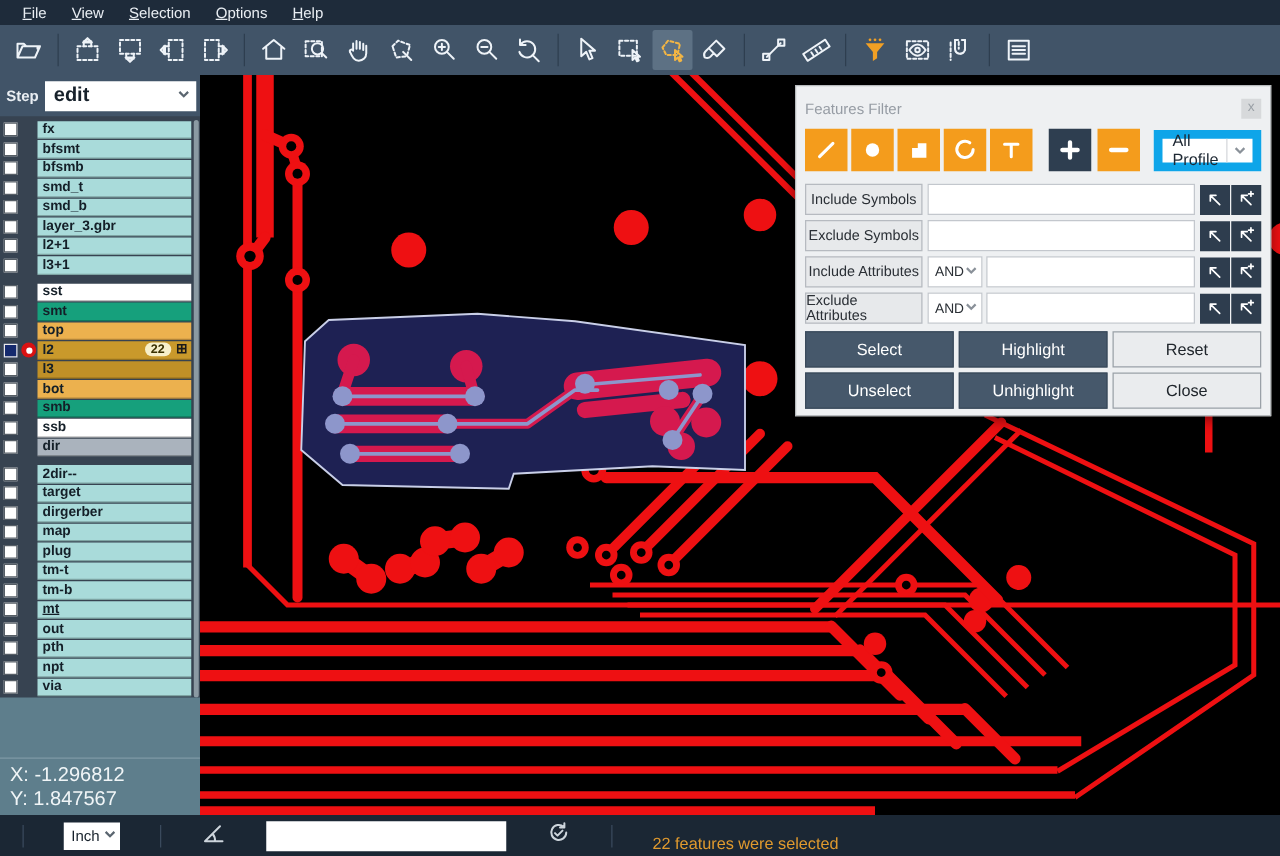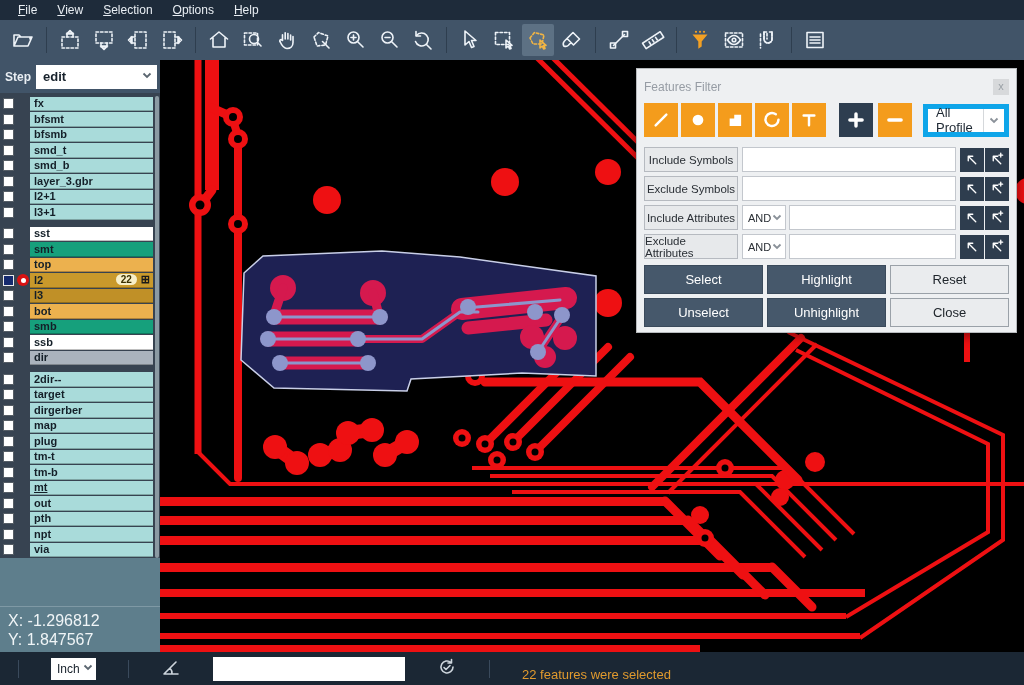--- a/index.html
+++ b/index.html
@@ -19,21 +19,21 @@
   .tool-btn.active { background:#5d7184; }
   .tool-btn.active svg { stroke:#f2b544; }
   .tool-btn.accent svg { stroke:#f2a024; }
   .tb-sep { width:1px; height:26px; background:#2e3e4f; margin:0 6px; }
 
   
   .body { display:flex; height:592px; }
   .sidebar { width:160px; background:#374351; display:flex; flex-direction:column; }
   .step-row { height:33px; background:#415468; display:flex; align-items:center; padding:0 3px 0 5px;font-weight:bold; }
   .step-label { color:#e9eef3; font-size:12px; margin-right:5px; }
-  .step-select { flex:1; height:24px; background:#fff; display:flex; align-items:center; justify-content:space-between; padding:0 4px 0 7px; font-size:13px; color:#17212b; }
+  .step-select { flex:1; height:24px; background:#fff; display:flex; align-items:center; justify-content:space-between; padding:0 4px 0 7px; font-size:16px; color:#17212b; }
   .chev svg { width:12px; height:12px; stroke:#5b6670; stroke-width:1.8; fill:none; }
 
   .layers { position:relative; padding-top:3px; }
   .layer-row { height:15.5px; display:flex; align-items:center; }
   .cb-cell { width:16px; display:flex; justify-content:center; }
   .cbx { width:11px; height:11px; background:#fff; border:1px solid #565e66; }
   .cbx.checked { background:#152a6e; border:1px solid #e8e8e8; }
   .dot-cell { width:14px; display:flex; justify-content:center; align-items:center; }
   .reddot { width:12px; height:12px; border-radius:50%; background:#d91212; position:relative; }
   .reddot::after { content:""; position:absolute; left:3.5px; top:3.5px; width:5px; height:5px; border-radius:50%; background:#fff; }
@@ -53,21 +53,21 @@
   
   .dialog { position:absolute; left:636px; top:68px; width:381px; height:265px; background:#eef0f2; border:1px solid #b7babd; box-shadow:0 3px 10px rgba(0,0,0,.45); padding:6px 7px 0 7px; }
   .dlg-title-row { height:24px; display:flex; align-items:center; }
   .dlg-title { color:#969ca4; font-size:12px; }
   .dlg-close { margin-left:auto; width:16px; height:16px; background:#d7d9db; color:#9aa0a6; font-size:11px; line-height:15px; text-align:center; }
   .dlg-tools { display:flex; align-items:center; margin:4px 0 10px 0; }
   .sym-btn { width:34px; height:34px; background:#f49c1c; display:flex; align-items:center; justify-content:center; margin-right:3px; }
   .sym-btn svg { width:26px; height:26px; stroke:#fff; stroke-width:3.2; fill:none; stroke-linecap:round; stroke-linejoin:round; }
   .sym-btn.dark { background:#2e3e50; margin-left:10px; }
   .sym-btn.minus { margin-left:2px; }
-  .profile-select { margin-left:8px; flex:1; height:33px; background:#fff; border:5px solid #0ea5e9; display:flex; align-items:center; font-size:13px; color:#1d2732; padding-left:8px; }
+  .profile-select { margin-left:8px; flex:1; height:33px; background:#fff; border:7px solid #0ea5e9; display:flex; align-items:center; font-size:13px; color:#1d2732; padding-left:8px; }
   .profile-select .chev { margin-left:auto; border-left:1px solid #d5d8db; height:100%; display:flex; align-items:center; padding:0 4px; }
 
   .flt-row { display:flex; align-items:center; margin-bottom:4px; }
   .flt-label { width:94px; height:25px; background:#e7e9eb; border:1px solid #b6bac0; font-size:11.5px; color:#2a2f35; display:flex; align-items:center; justify-content:center; margin-right:4px; }
   .and-select { width:44px; height:25px; background:#fff; border:1px solid #c3c7cd; font-size:11px; color:#2a2f35; display:flex; align-items:center; padding-left:5px; margin-right:3px; }
   .and-select .chev { margin-left:auto; padding-right:2px; }
   .flt-input { flex:1; height:25px; background:#fff; border:1px solid #c3c7cd; margin-right:3px; font-size:12px; padding:0 4px; font-family:"Liberation Sans",sans-serif; }
   .pick-btn { width:24px; height:24px; background:#2e3d4e; display:flex; align-items:center; justify-content:center; margin-left:1px; }
   .pick-btn svg { width:18px; height:18px; stroke:#fff; stroke-width:1.8; fill:none; stroke-linecap:round; }
 

